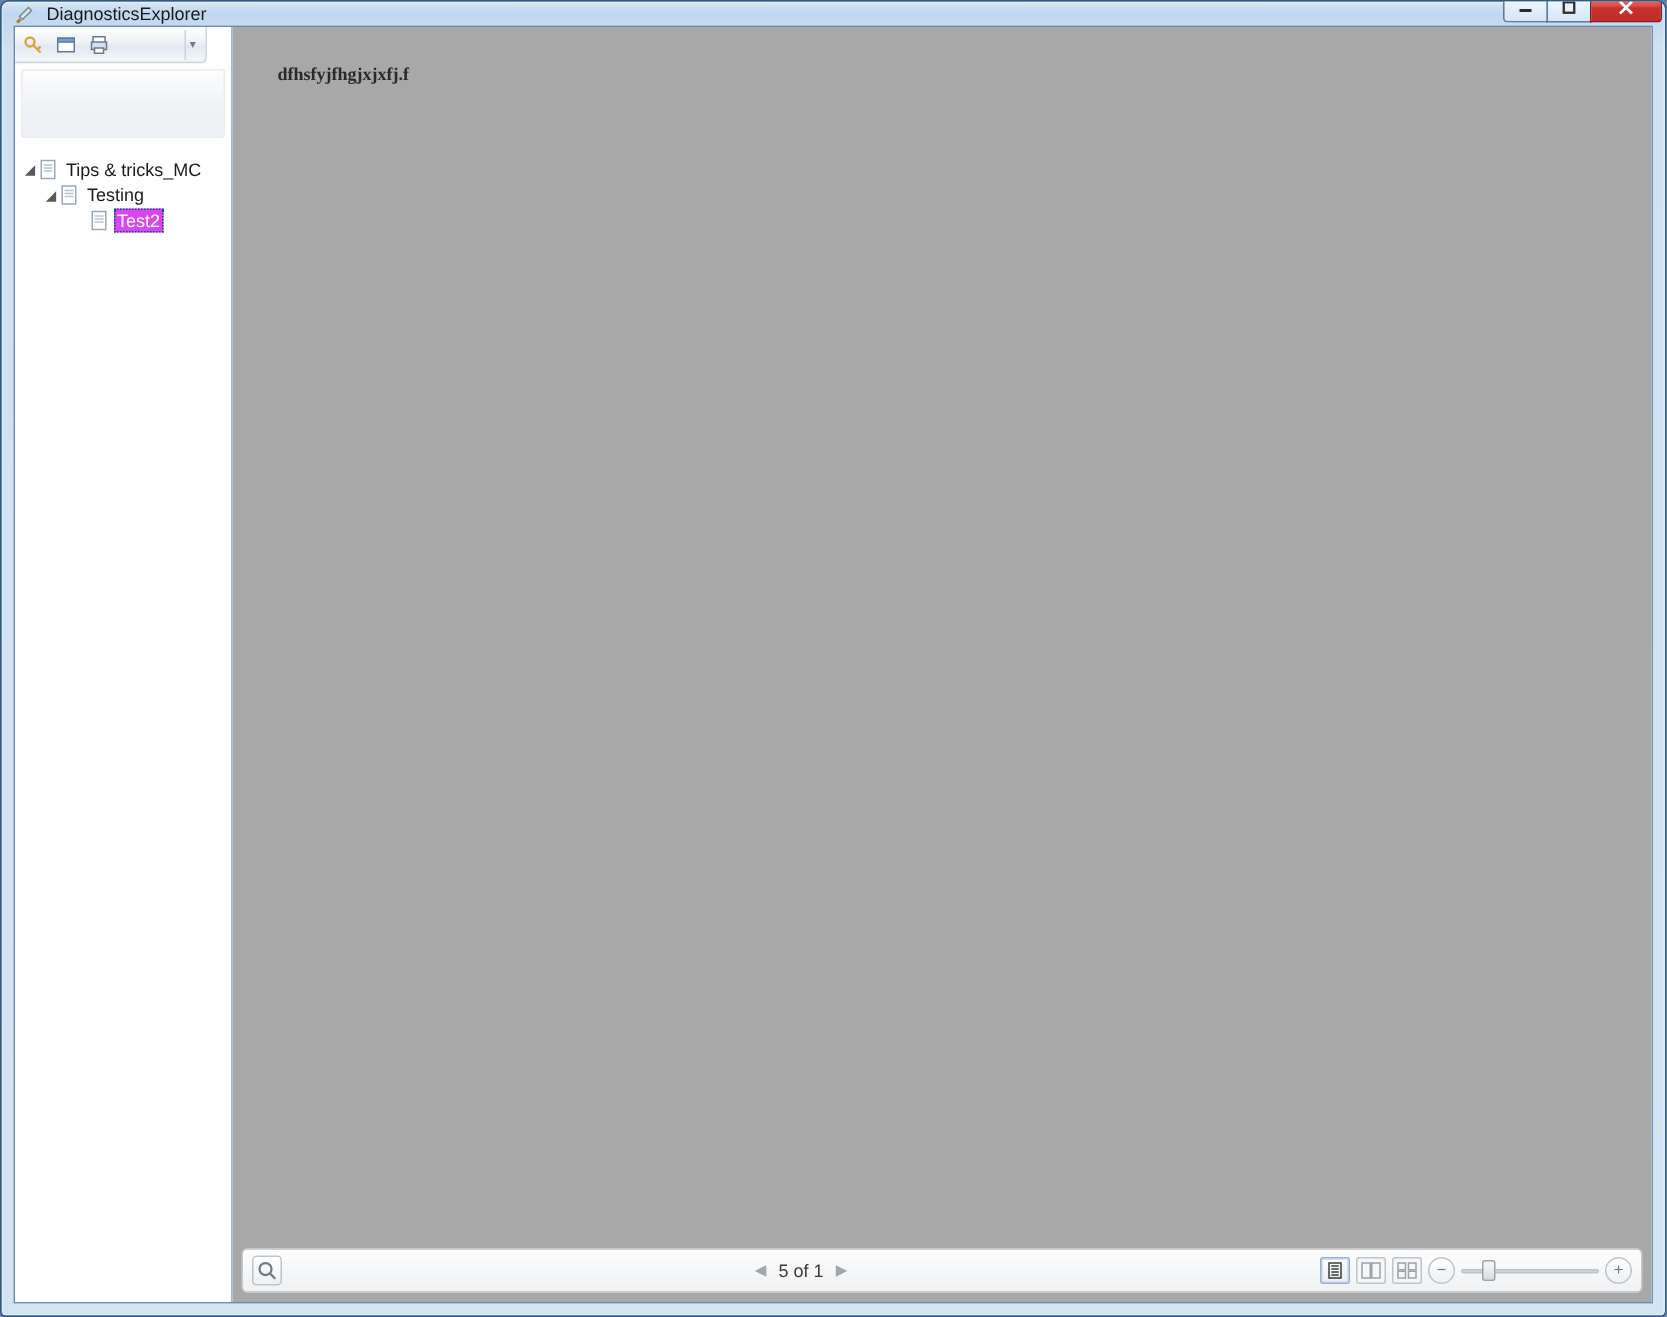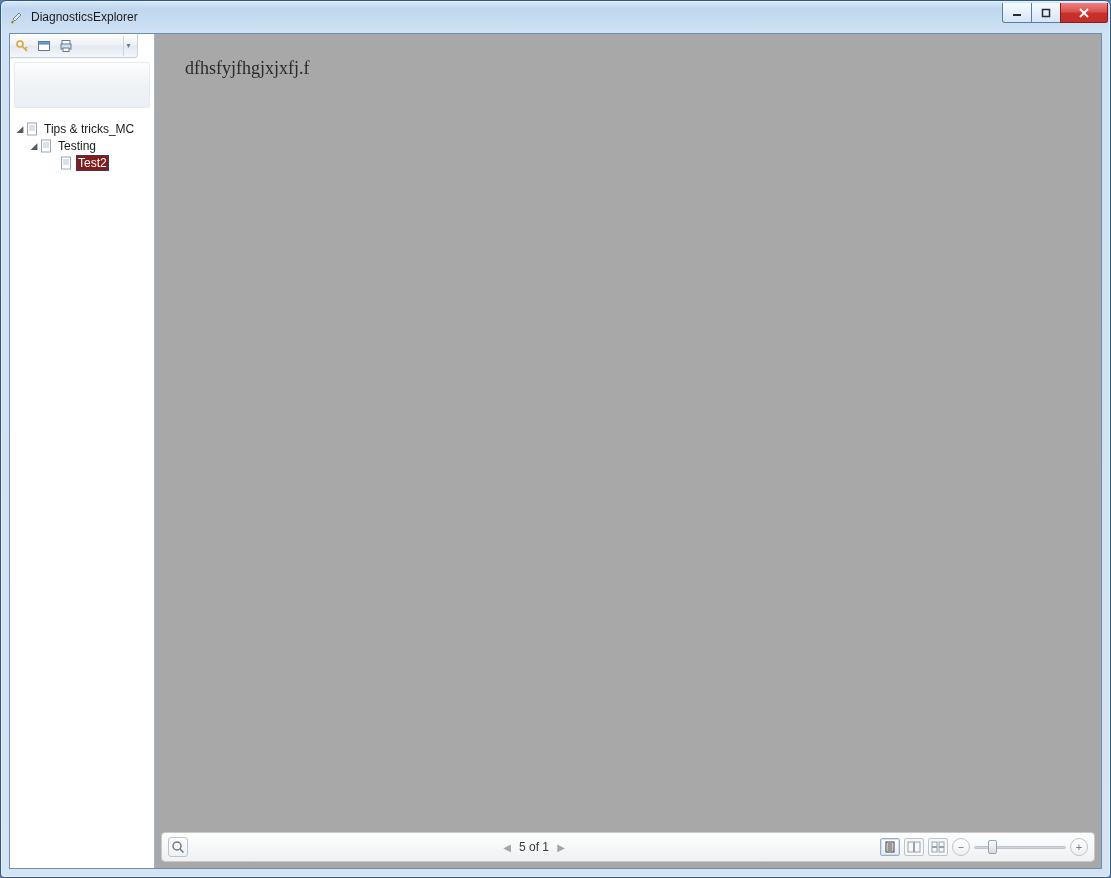--- a/index.html
+++ b/index.html
@@ -22,21 +22,21 @@
     flex-direction: column;
     border: 1px solid #2e5a8a;
     border-radius: 6px 6px 4px 4px;
     background: linear-gradient(to bottom, #d8e8f8 0%, #bfd7ef 8px, #cfe1f3 30px, #d5e4f3 100%);
     box-shadow: inset 0 0 0 1px rgba(255,255,255,0.4);
     overflow: hidden;
   }
 
   
   .titlebar {
-    height: 32px;
+    height: 16px;
     display: flex;
     align-items: center;
     padding: 0 0 0 8px;
     position: relative;
   }
   .titlebar .app-icon {
     width: 16px; height: 16px;
     margin-right: 6px;
     display: flex; align-items:center; justify-content:center;
   }
@@ -149,21 +149,21 @@
     width: 12px;
     display: flex; justify-content: center;
     font-size: 9px;
     color: #595959;
   }
   .tree-icon {
     width: 14px; height: 14px;
     margin-right: 2px;
   }
   .tree-row.selected .tree-label {
-    background: #7f1d1d;
+    background: #d946ef;
     color: #fff;
     border: 1px dotted #0a4d8c;
     padding: 0 1px;
     line-height: 14px;
   }
   .tree-label {
     padding: 0 2px;
     line-height: 16px;
   }
   .indent-1 { padding-left: 4px; }
@@ -180,22 +180,23 @@
   .viewer {
     flex: 1;
     position: relative;
     overflow: hidden;
   }
   .content-text {
     position: absolute;
     top: 24px;
     left: 30px;
     font-family: "Times New Roman", serif;
-    font-size: 18px;
+    font-size: 12px;
     color: #2a2a2a;
+    font-weight: bold;
   }
 
   
   .footer {
     height: 30px;
     margin: 0 6px 6px 6px;
     background: linear-gradient(to bottom, #fefefe, #f6f7f8 50%, #f0f1f3);
     border: 1px solid #c7c9cb;
     border-radius: 4px;
     display: flex;

